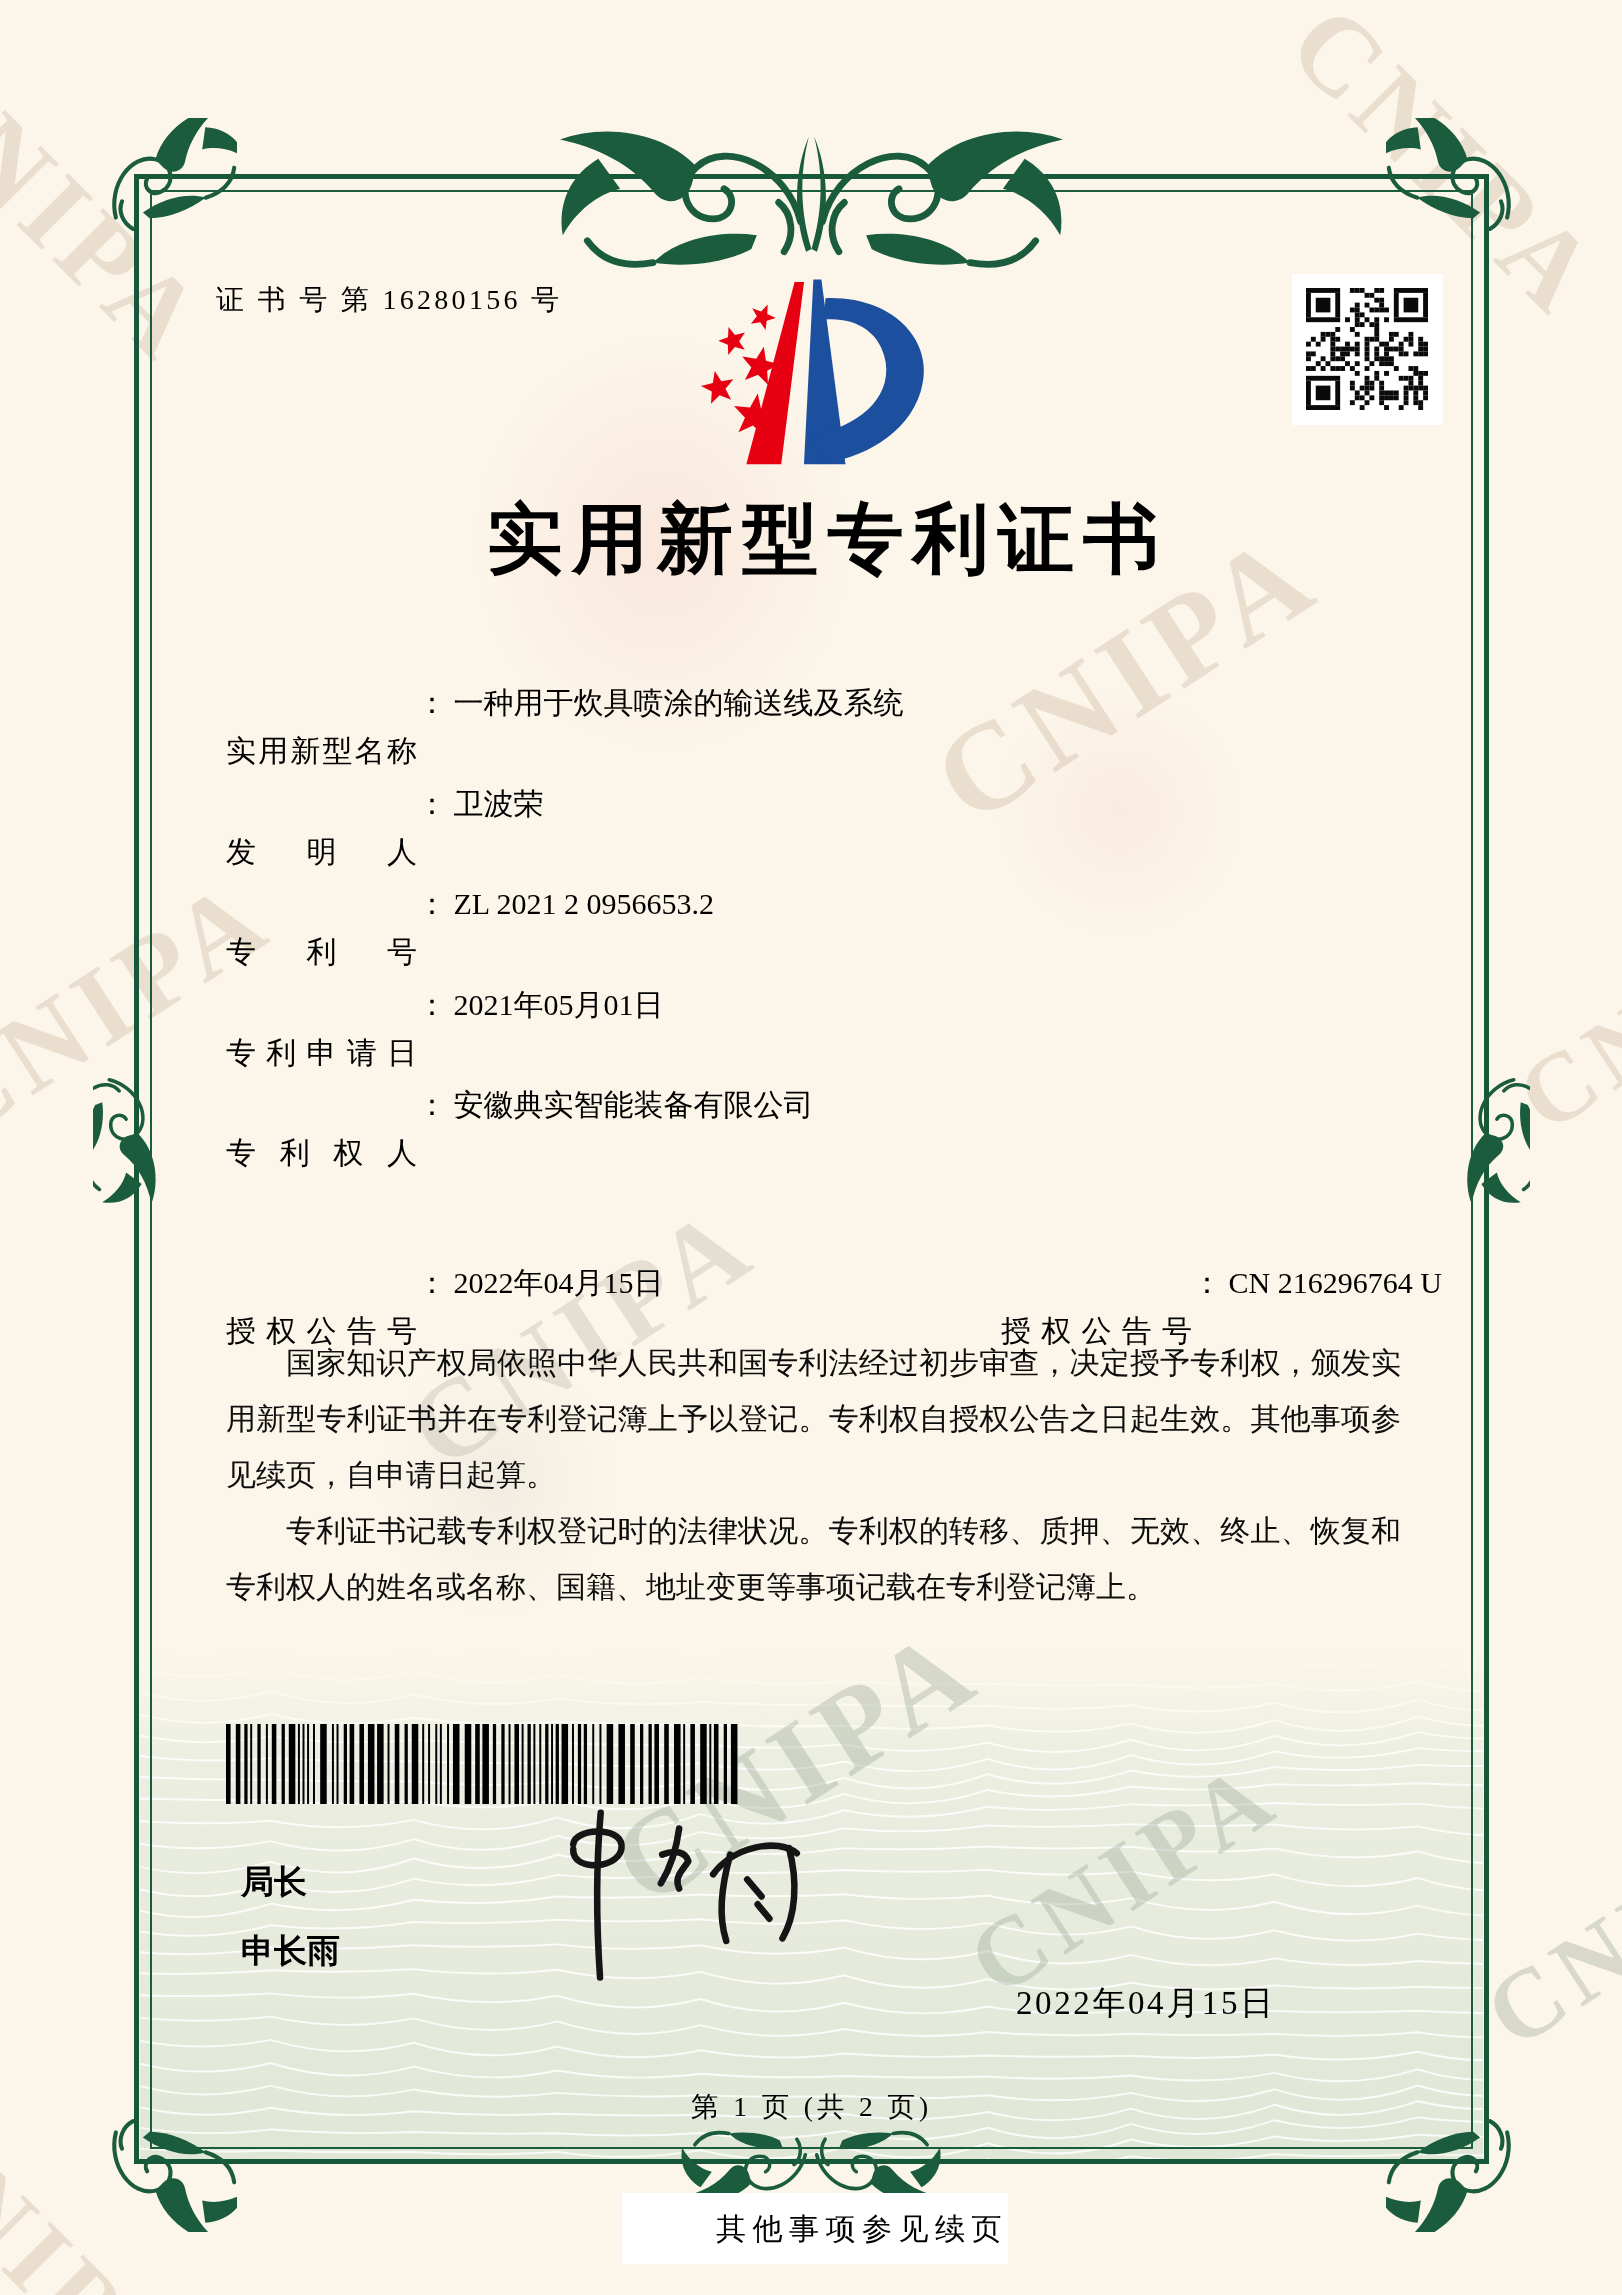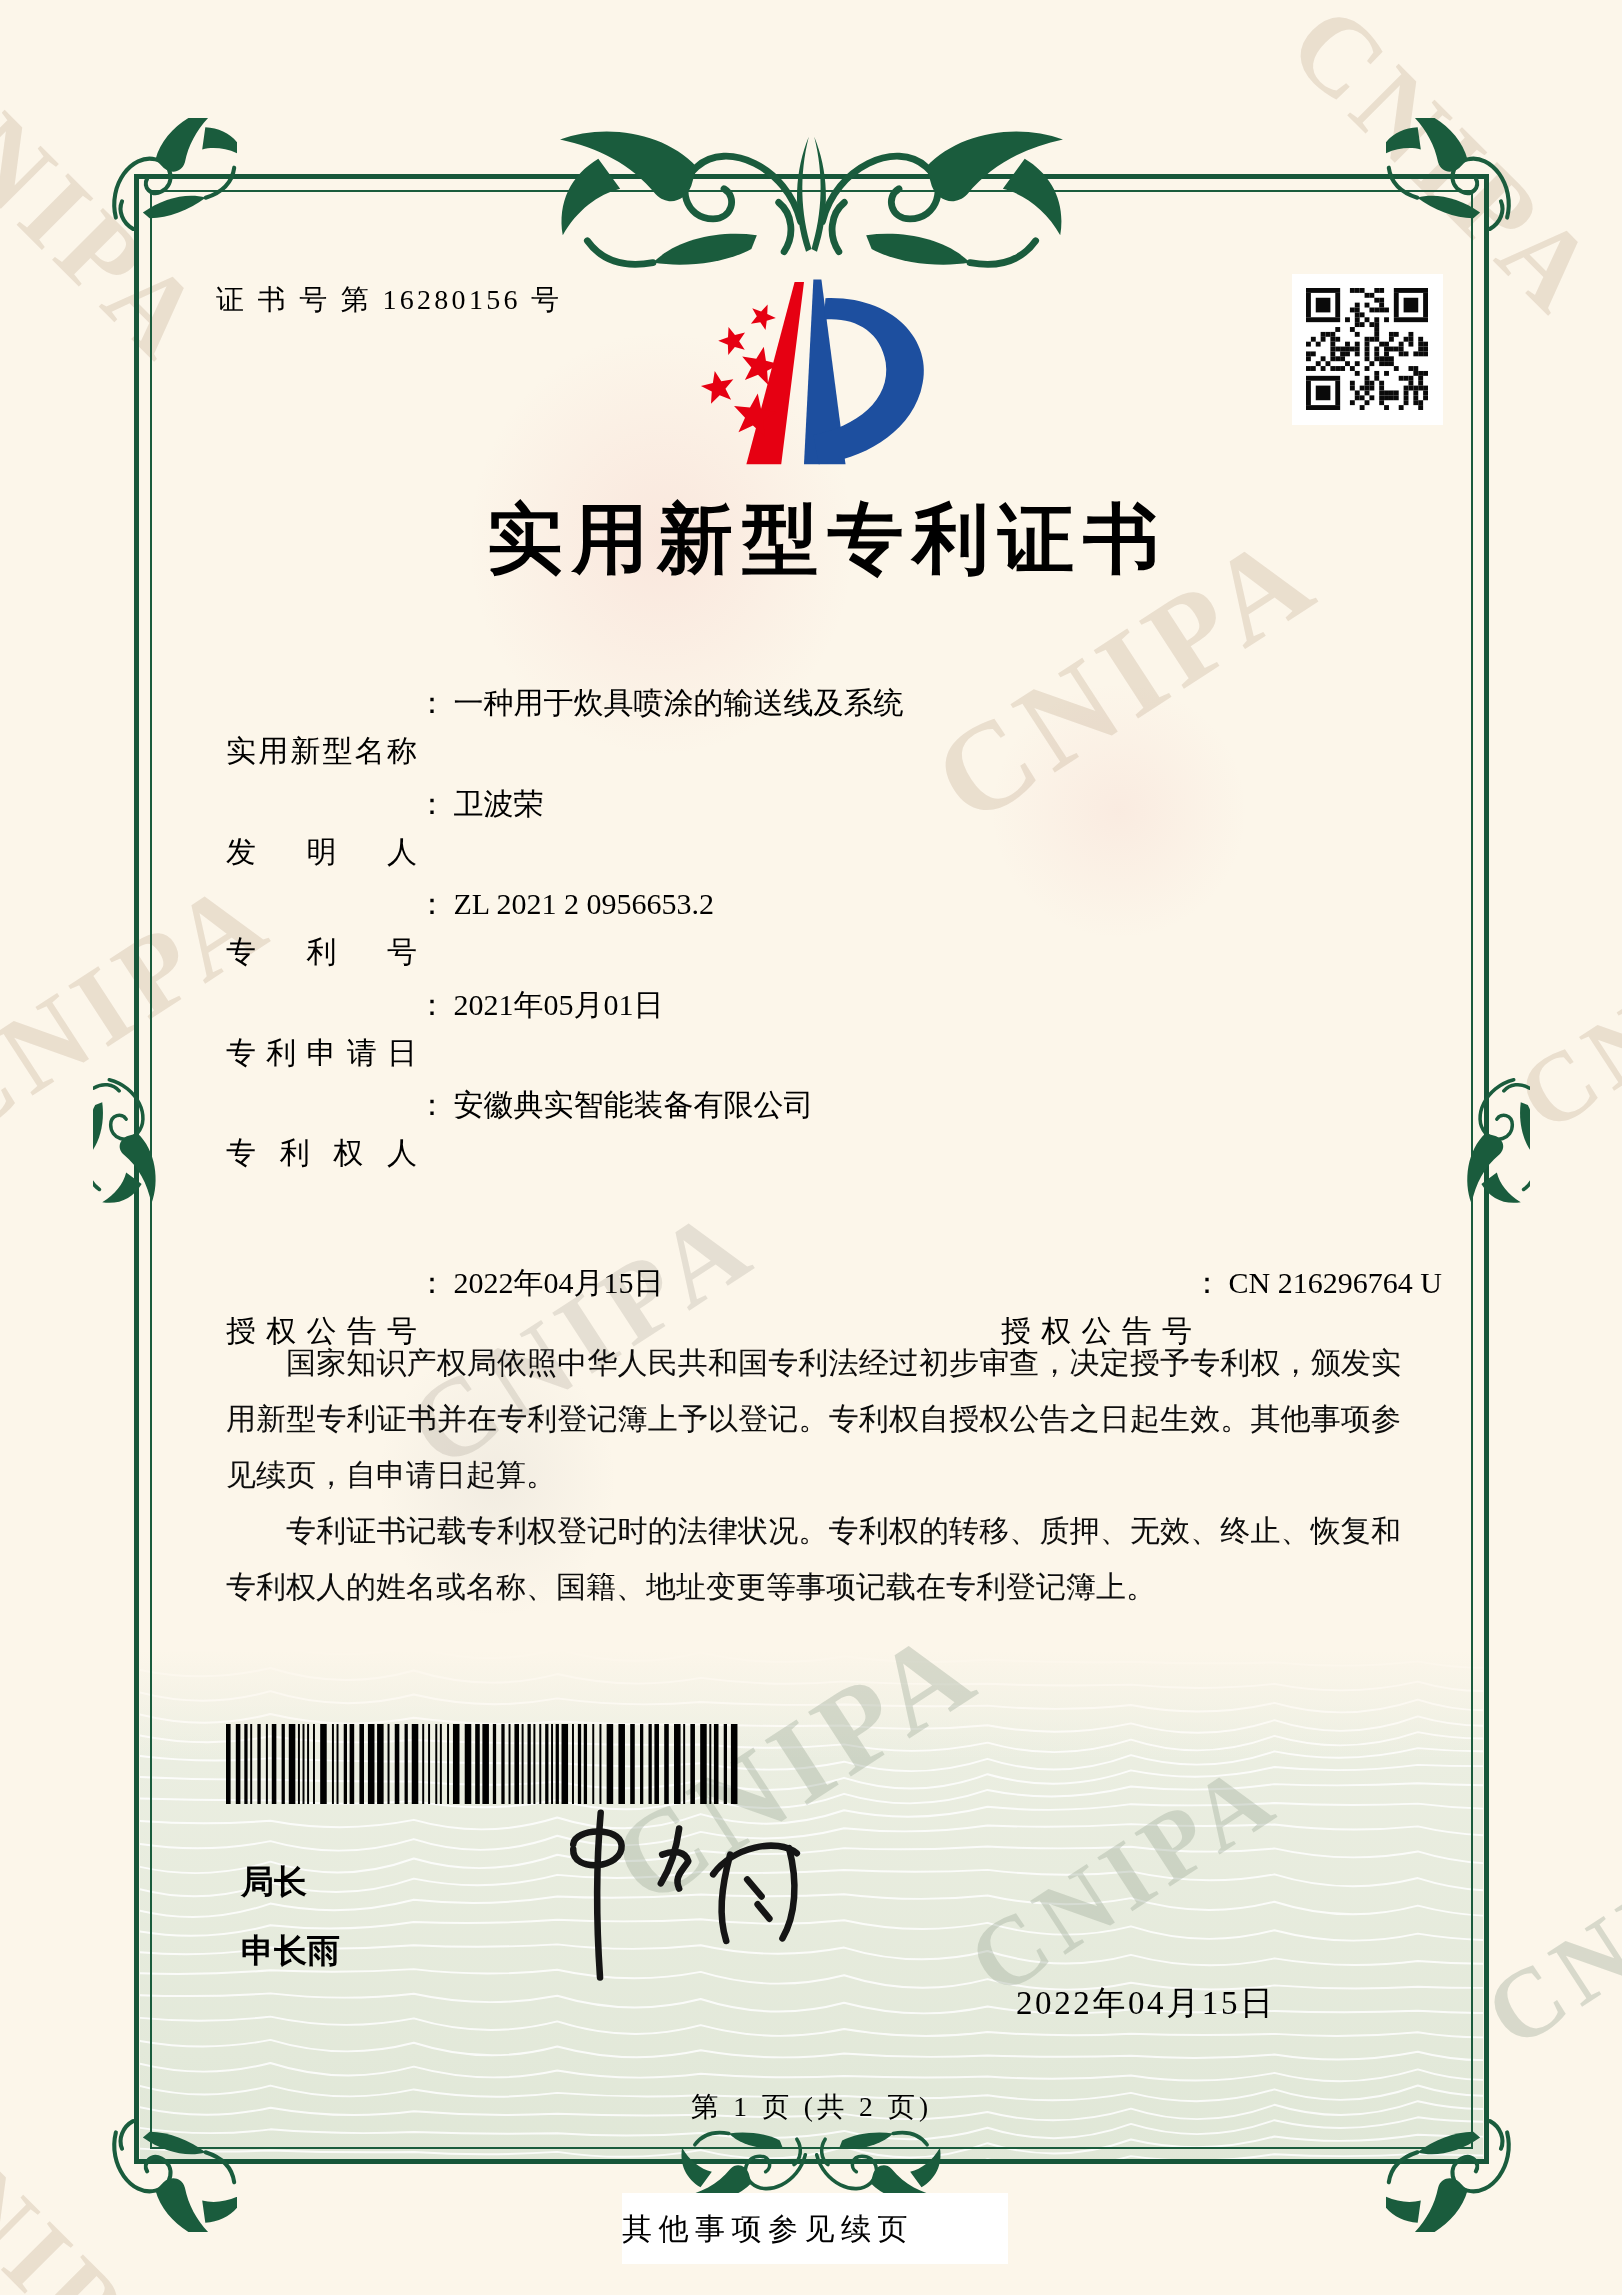--- a/index.html
+++ b/index.html
@@ -57,21 +57,21 @@
   
   .barcode{position:absolute;left:226px;top:1724px;width:518px;height:80px;z-index:5;}
   .signer{position:absolute;left:241px;font-size:33px;font-family:"Liberation Sans","DejaVu Sans",sans-serif;
           font-weight:600;z-index:5;}
   .sig{position:absolute;left:517px;top:1806px;width:340px;height:177px;z-index:5;}
   .sig path{stroke:#151515;stroke-width:10;stroke-linecap:round;stroke-linejoin:round;fill:none;}
   .issue-date{position:absolute;left:1016px;top:1981px;font-size:33px;letter-spacing:2.6px;z-index:5;}
   .pageno{position:absolute;left:0;top:2089px;width:100%;text-align:center;font-size:27.5px;
           letter-spacing:3.9px;z-index:5;}
   .footer-box{position:absolute;left:622px;top:2193px;width:386px;height:71px;background:#fff;
-              text-align:left;line-height:71px;font-size:30px;letter-spacing:6.5px;z-index:5;}
+              text-align:right;line-height:71px;font-size:30px;letter-spacing:6.5px;z-index:5;}
 </style>
 </head>
 <body>
 
 <div class="page">
 
   <svg width="0" height="0" style="position:absolute">
     <defs>
       <g id="fl">
         <path class="fs" d="M4,74 C14,34 58,14 80,34 C96,48 88,72 68,72 C54,72 50,56 60,50"></path>

